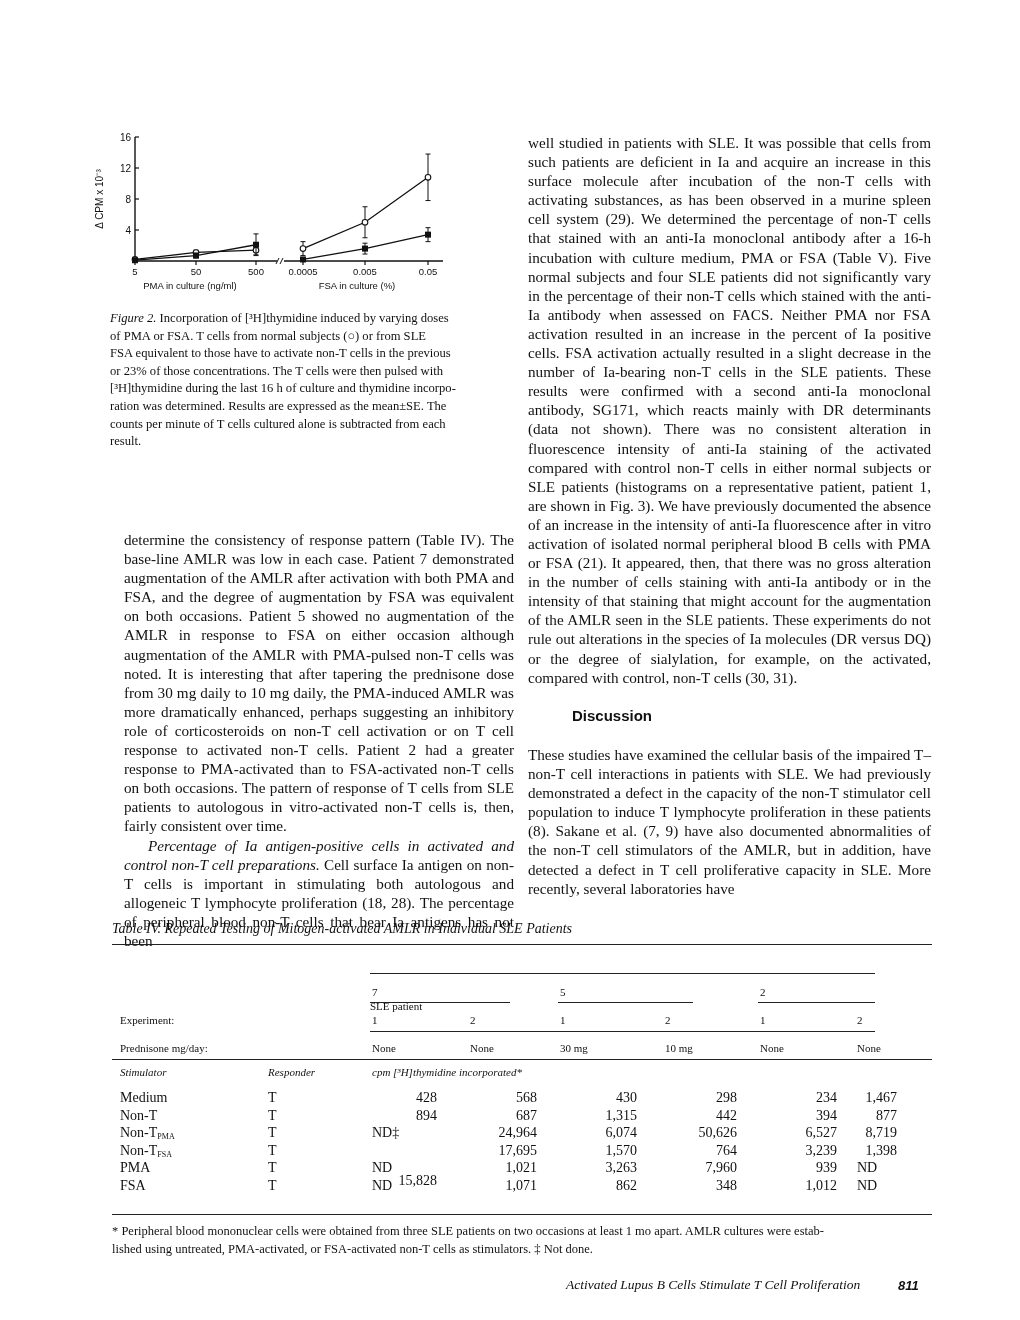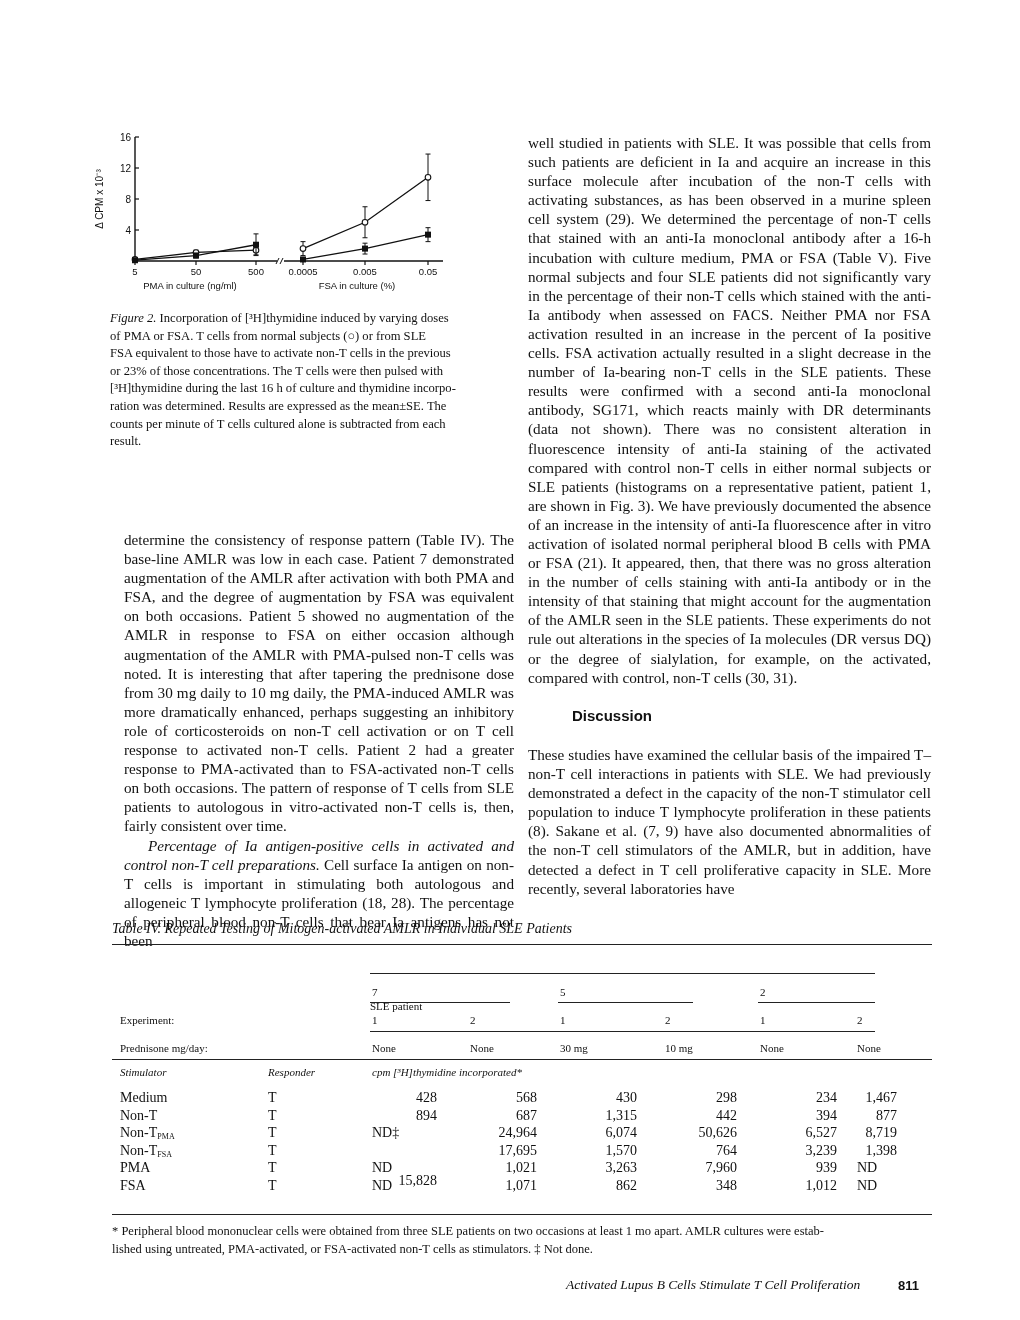--- a/index.html
+++ b/index.html
@@ -12,21 +12,21 @@
   .caption i { font-style: italic; }
   .chart svg text { font-family: "Liberation Sans", sans-serif; fill: #111; }
   .heading { font-family: "Liberation Sans", sans-serif; font-weight: bold; font-size: 15px; }
   .tbl-title { font-style: italic; font-size: 14px; }
   .rule { position: absolute; background: #222; height: 1px; }
   .hdr { position: absolute; font-size: 11px; }
   .cell { position: absolute; font-size: 14px; }
   .cell.r { text-align: right; }
   .footnote { font-size: 12.5px; line-height: 18px; }
   .running { font-style: italic; font-size: 13.5px; }
-  .pagenum { font-family: "Liberation Sans", sans-serif; font-weight: bold; font-size: 13px; }
+  .pagenum { font-family: "Liberation Sans", sans-serif; font-weight: bold; font-size: 13px; font-style: italic; }
   sub.sm { font-size: 8px; vertical-align: -2px; text-transform: uppercase; }
 </style>
 </head>
 <body>
 
 <div class="abs chart" style="left:80px; top:125px; width:380px; height:175px;">
   <svg id="chart-svg" width="380" height="175" viewBox="80 125 380 175" xmlns="http://www.w3.org/2000/svg">
       <line x1="135" y1="137" x2="135" y2="261" stroke="#111" stroke-width="1.4"></line>
       <line x1="135" y1="137" x2="139" y2="137" stroke="#111" stroke-width="1.2"></line>
       <line x1="135" y1="168" x2="139" y2="168" stroke="#111" stroke-width="1.2"></line>

